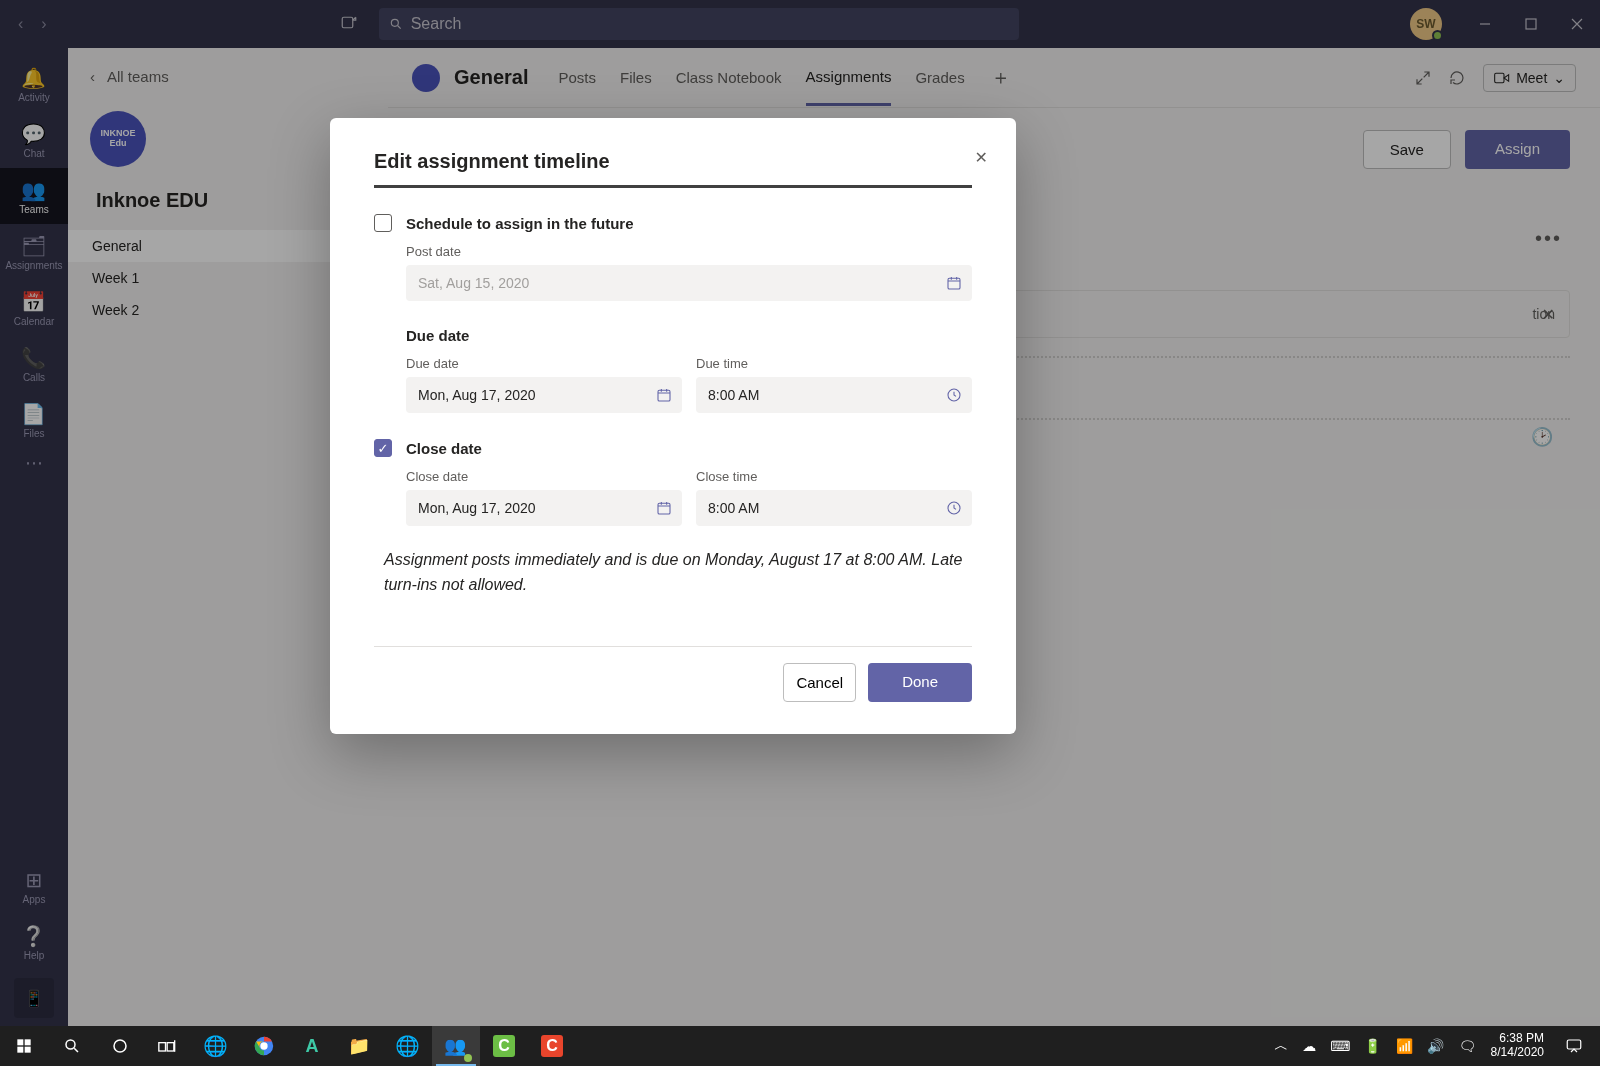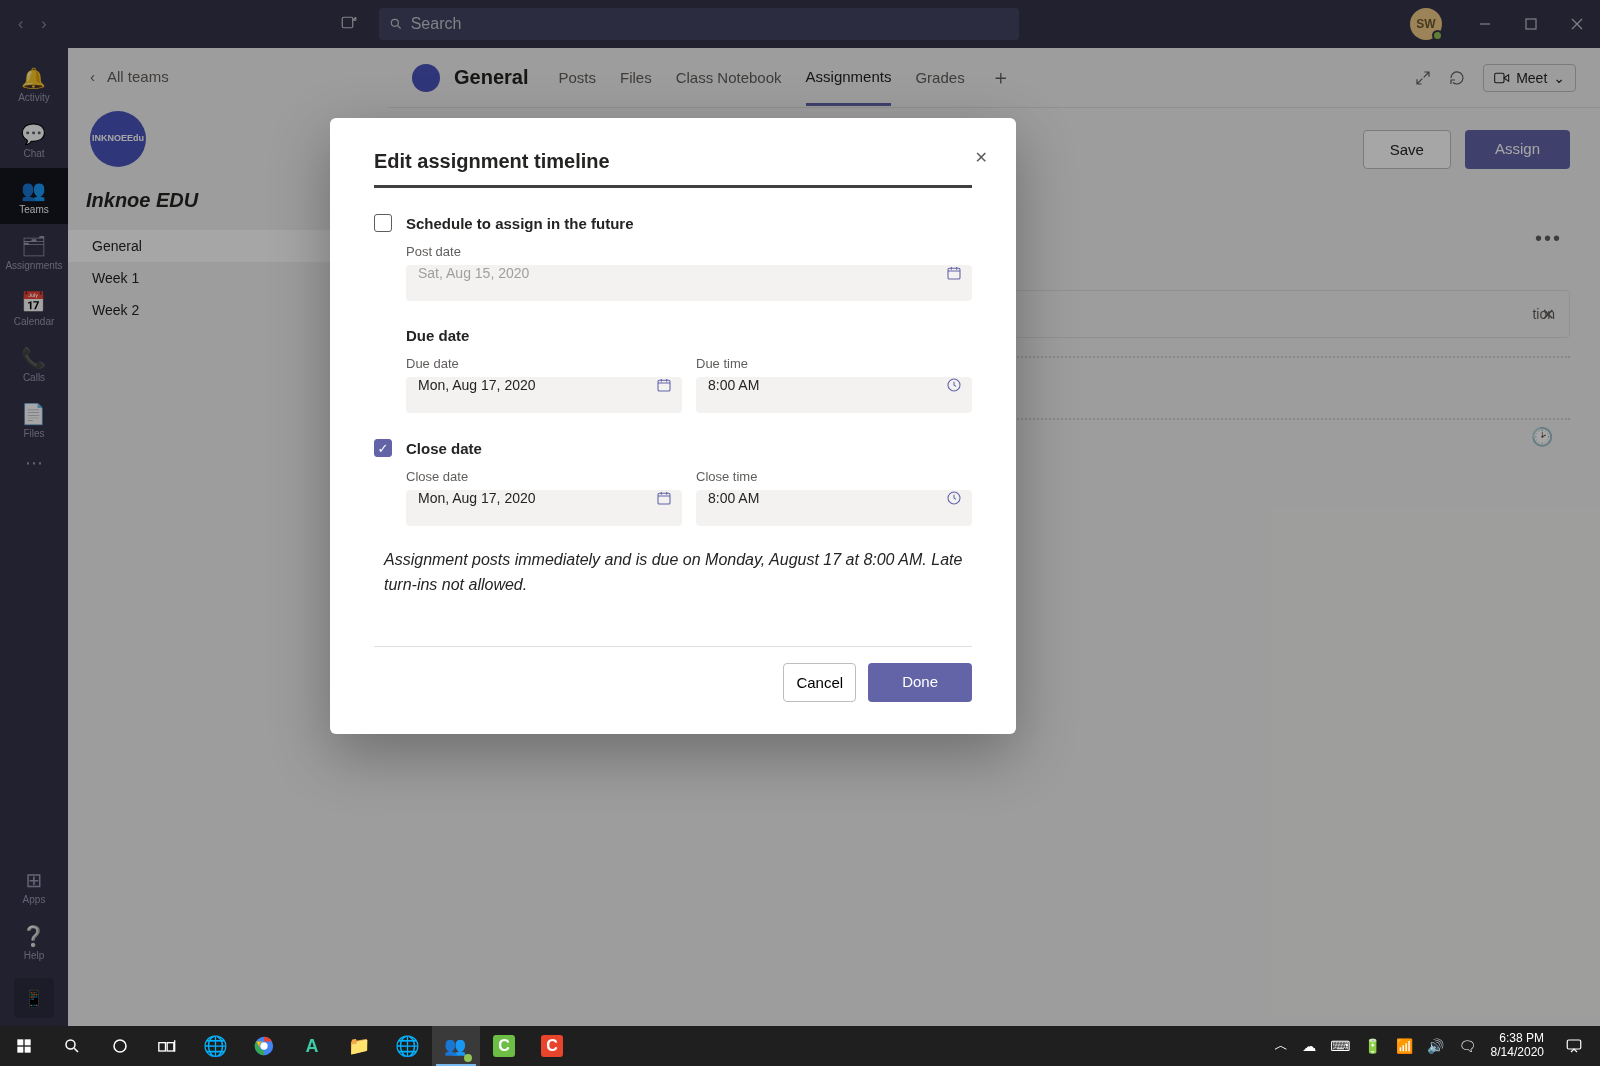--- a/index.html
+++ b/index.html
@@ -26,22 +26,22 @@
 .rail-item { width: 68px; height: 56px; display: flex; flex-direction: column; align-items: center; justify-content: center; color: #9c9ab5; font-size: 10px; gap: 2px; cursor: pointer; }
 .rail-item.active { background: #14141f; color: #fff; }
 .rail-item .ico { font-size: 20px; }
 .rail-more { margin-top: 4px; color: #9c9ab5; font-size: 18px; }
 .rail-bottom { margin-top: auto; display: flex; flex-direction: column; align-items: center; gap: 0; margin-bottom: 8px; width: 100%; }
 .rail-badge { width: 40px; height: 40px; background: #2b2b40; border-radius: 4px; display: flex; align-items: center; justify-content: center; color: #fff; margin-top: 8px; }
 
 
 .side { position: absolute; top: 48px; left: 68px; width: 320px; height: 978px; background: #f3f2f1; z-index: 10; padding: 20px 0 0 0; }
 .side .back { display: flex; align-items: center; gap: 12px; padding: 0 22px; color: #605e5c; font-size: 15px; cursor: pointer; }
-.side .team-avatar { margin: 26px 0 0 22px; width: 56px; height: 56px; border-radius: 50%; background: #4b53bc; color: #fff; font-size: 9px; font-weight: 600; display: flex; flex-direction: row; align-items: center; justify-content: center; line-height: 1.1; }
-.side .team-name { font-size: 20px; font-weight: 700; color: #252423; padding: 22px 18px 18px; font-style: italic; }
+.side .team-avatar { margin: 26px 0 0 22px; width: 56px; height: 56px; border-radius: 50%; background: #4b53bc; color: #fff; font-size: 9px; font-weight: 600; display: flex; flex-direction: column; align-items: center; justify-content: center; line-height: 1.1; }
+.side .team-name { font-size: 20px; font-weight: 700; color: #252423; padding: 22px 28px 18px; }
 .side .channel { padding: 8px 24px; font-size: 14px; color: #252423; cursor: pointer; }
 .side .channel.sel { background: #fff; }
 
 
 .main { position: absolute; top: 48px; left: 388px; right: 0; height: 978px; background: #f3f2f1; z-index: 10; }
 .tabbar { height: 60px; display: flex; align-items: center; padding: 0 24px; border-bottom: 1px solid #e1dfdd; }
 .tab-team-av { width: 28px; height: 28px; border-radius: 50%; background: #4b53bc; margin-right: 14px; display:flex;align-items:center;justify-content:center;color:#fff;font-size:8px; }
 .tab-title { font-size: 20px; font-weight: 700; color: #252423; margin-right: 18px; }
 .tab { font-size: 15px; color: #605e5c; padding: 18px 0; margin: 0 12px; cursor: pointer; position: relative; }
 .tab.active { color: #252423; border-bottom: 3px solid #6264a7; }
@@ -67,21 +67,21 @@
 .modal h2 { font-size: 20px; font-weight: 600; color: #252423; padding-bottom: 12px; border-bottom: 3px solid #404040; }
 .modal .close { position: absolute; top: 30px; right: 28px; font-size: 16px; color: #605e5c; cursor: pointer; }
 .section { margin-top: 26px; }
 .check-row { display: flex; align-items: center; gap: 14px; }
 .checkbox { width: 18px; height: 18px; border: 1px solid #605e5c; border-radius: 3px; display: flex; align-items: center; justify-content: center; flex-shrink: 0; }
 .checkbox.checked { background: #6264a7; border-color: #6264a7; color: #fff; font-size: 13px; }
 .check-label { font-size: 15px; font-weight: 600; color: #252423; }
 .fields { display: flex; gap: 14px; margin-top: 12px; margin-left: 32px; }
 .field { flex: 1; }
 .field-lbl { font-size: 13px; color: #605e5c; margin-bottom: 6px; }
-.field-inp { height: 36px; background: #f3f2f1; border-radius: 4px; display: flex; padding: 0 12px; font-size: 14px; color: #252423; position: relative; }
+.field-inp { height: 36px; background: #f3f2f1; border-radius: 4px; display: flex; align-items: center; padding: 0 12px; font-size: 14px; color: #252423; position: relative; }
 .field-inp.disabled { color: #a19f9d; }
 .field-inp .trail { position: absolute; right: 10px; color: #6264a7; }
 .section-title { font-size: 15px; font-weight: 600; color: #252423; margin-left: 32px; }
 .summary { margin-top: 22px; font-size: 16px; color: #252423; line-height: 1.55; margin-left: 10px; font-style: italic; }
 .modal-hr { border: none; border-top: 1px solid #e1dfdd; margin-top: 48px; }
 .modal-actions { display: flex; justify-content: flex-end; gap: 12px; margin-top: 16px; }
 .btn-cancel { border: 1px solid #bdbdbd; background: #fff; border-radius: 4px; padding: 10px 12px; font-size: 15px; }
 .btn-done { background: #6264a7; color: #fff; border-radius: 4px; padding: 10px 34px; font-size: 15px; }
 
 

